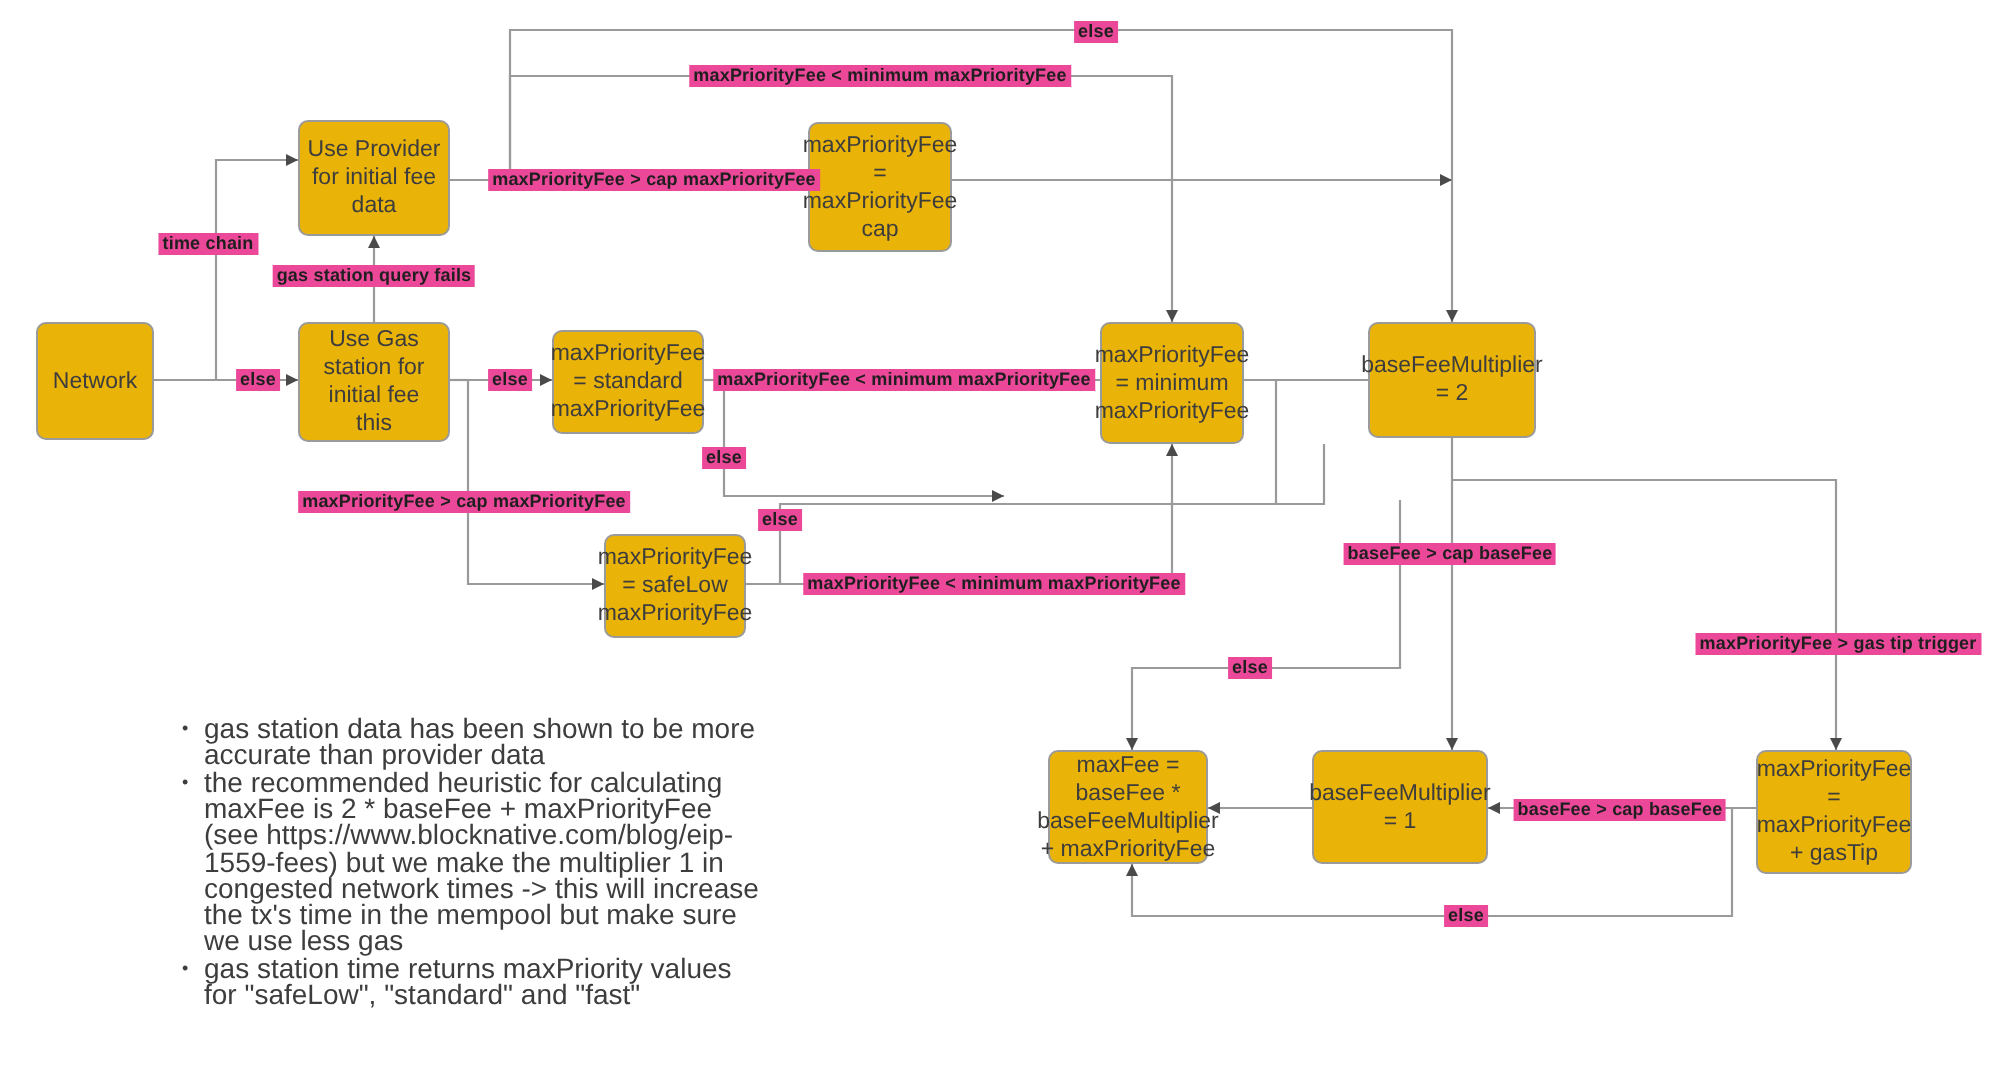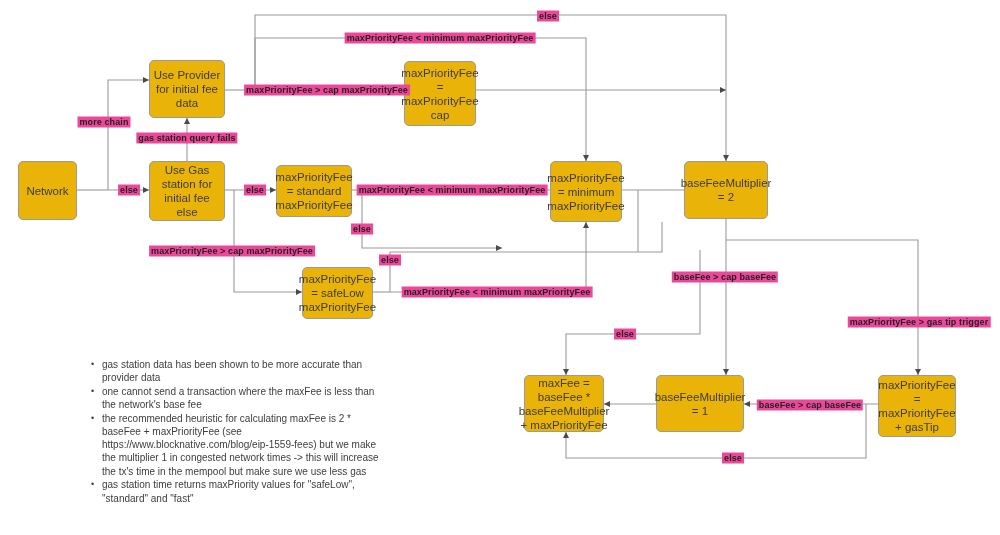--- a/index.html
+++ b/index.html
@@ -51,21 +51,21 @@
     white-space: nowrap;
     line-height: 11px;
     transform: translate(-50%, -50%);
     letter-spacing: 0.1px;
   }
   #notes {
     position: absolute;
     left: 88px;
     top: 358px;
     width: 292px;
-    font-size: 10px;
+    font-size: 14px;
     line-height: 13.2px;
     color: #3d3d3d;
   }
   #notes ul {
     margin: 0;
     padding: 0 0 0 12px;
     list-style: none;
   }
   #notes li {
     position: relative;
@@ -136,21 +136,21 @@
 
   <div class="node" style="left:18px;  top:161px; width:59px;  height:59px;">Network</div>
 
   <div class="node" style="left:149px; top:60px;  width:76px;  height:58px;">Use Provider
 for initial fee
 data</div>
 
   <div class="node" style="left:149px; top:161px; width:76px;  height:60px;">Use Gas
 station for
 initial fee
-else</div>
+this</div>
 
   <div class="node" style="left:404px; top:61px;  width:72px;  height:65px;">maxPriorityFee
 =
 maxPriorityFee
 cap</div>
 
   <div class="node" style="left:276px; top:165px; width:76px;  height:52px;">maxPriorityFee
 = standard
 maxPriorityFee</div>
 
@@ -171,40 +171,39 @@
   <div class="node" style="left:524px; top:375px; width:80px;  height:57px;">maxFee =
 baseFee *
 baseFeeMultiplier
 + maxPriorityFee</div>
 
   <div class="node" style="left:878px; top:375px; width:78px;  height:62px;">maxPriorityFee
 =
 maxPriorityFee
 + gasTip</div>
 
-  <div class="elabel" style="left:104px; top:122px;">more chain</div>
+  <div class="elabel" style="left:104px; top:122px;">time chain</div>
   <div class="elabel" style="left:129px; top:190px;">else</div>
   <div class="elabel" style="left:187px; top:138px;text-align:center;">gas station query fails</div>
   <div class="elabel" style="left:327px; top:90px;">maxPriorityFee &gt; cap maxPriorityFee</div>
   <div class="elabel" style="left:440px; top:38px;">maxPriorityFee &lt; minimum maxPriorityFee</div>
   <div class="elabel" style="left:548px; top:16px;">else</div>
   <div class="elabel" style="left:255px; top:190px;">else</div>
   <div class="elabel" style="left:232px; top:251px;">maxPriorityFee &gt; cap maxPriorityFee</div>
   <div class="elabel" style="left:452px; top:190px;">maxPriorityFee &lt; minimum maxPriorityFee</div>
   <div class="elabel" style="left:362px; top:229px;">else</div>
   <div class="elabel" style="left:497px; top:292px;">maxPriorityFee &lt; minimum maxPriorityFee</div>
   <div class="elabel" style="left:390px; top:260px;">else</div>
   <div class="elabel" style="left:725px; top:277px;">baseFee &gt; cap baseFee</div>
   <div class="elabel" style="left:625px; top:334px;">else</div>
   <div class="elabel" style="left:919px; top:322px;">maxPriorityFee &gt; gas tip trigger</div>
   <div class="elabel" style="left:810px; top:405px;">baseFee &gt; cap baseFee</div>
   <div class="elabel" style="left:733px; top:458px;">else</div>
 
   <div id="notes">
     <ul>
       <li>gas station data has been shown to be more accurate than provider data</li>
-      <li>one cannot send a transaction where the maxFee is less than the network's base fee</li>
       <li>the recommended heuristic for calculating maxFee is 2 * baseFee + maxPriorityFee (see https://www.blocknative.com/blog/eip-1559-fees) but we make the multiplier 1 in congested network times -&gt; this will increase the tx's time in the mempool but make sure we use less gas</li>
       <li>gas station time returns maxPriority values for "safeLow", "standard" and "fast"</li>
     </ul>
   </div>
 
 </div>
 
 </body></html>

